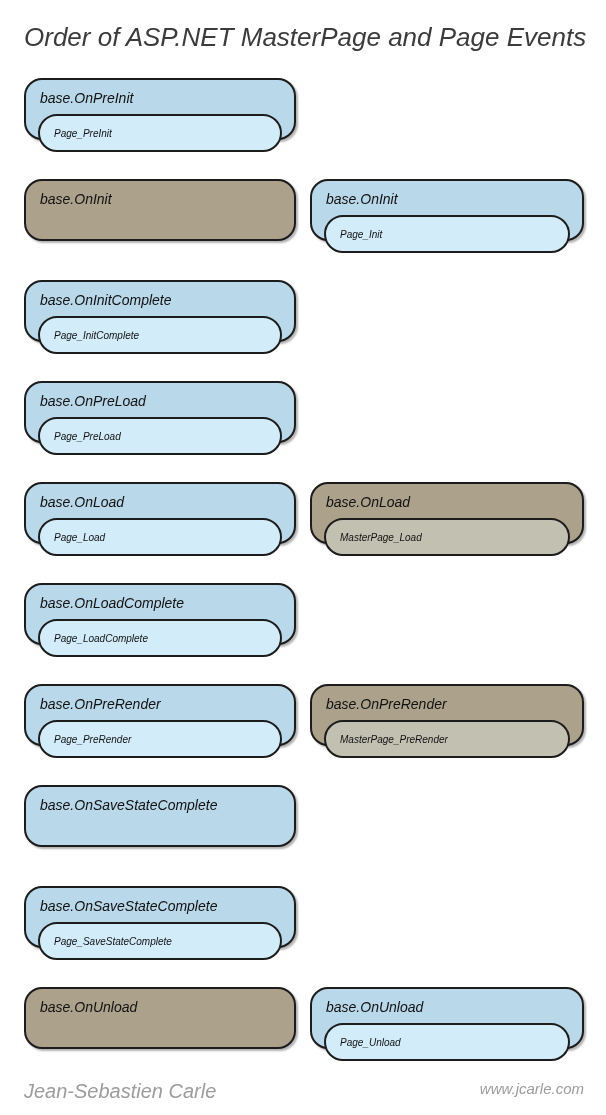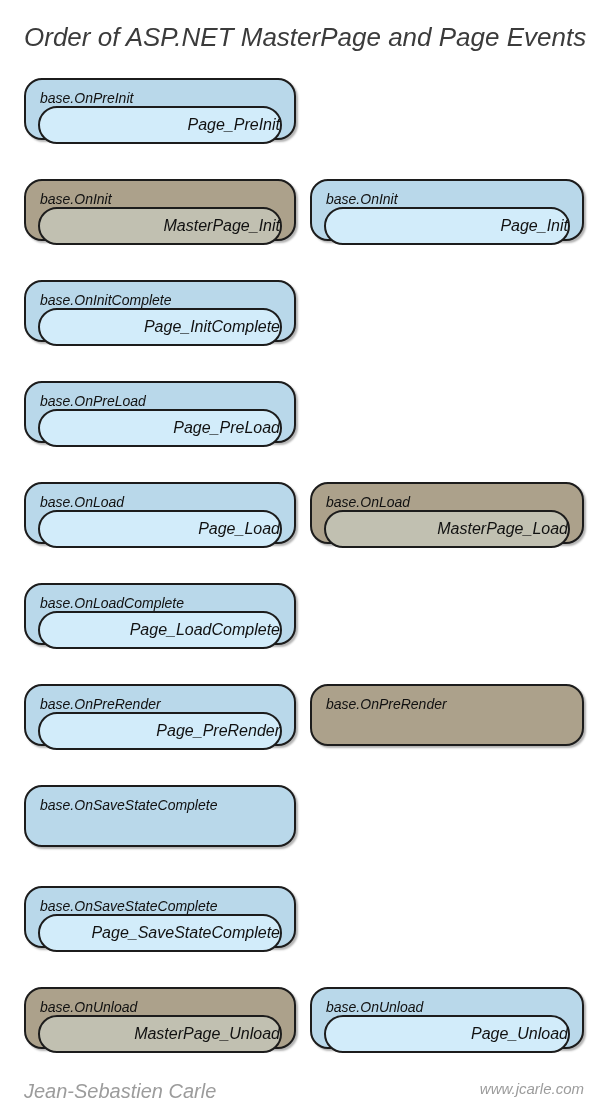--- a/index.html
+++ b/index.html
@@ -65,30 +65,30 @@
 
   .event-label {
     font-size: 14px;
     line-height: 16px;
     color: #111111;
     margin: 2px 0 0 2px;
     white-space: nowrap;
   }
 
   .inner {
+    margin-top: 8px;
     height: 38px;
     border: 2px solid var(--outline);
     border-radius: 19px;
     display: flex;
     align-items: center;
     padding-left: 14px;
-    font-size: 16px;
+    font-size: 10px;
     color: #111111;
     white-space: nowrap;
-    justify-content: flex-end;
   }
   .box--page .inner   { background: var(--page-inner); }
   .box--master .inner { background: var(--master-inner); }
 
   .footer-left {
     position: absolute;
     left: 24px;
     top: 1080px;
     font-size: 20px;
     color: var(--footer-color);
@@ -118,23 +118,20 @@
             <span>Page_PreInit</span>
           </div>
         </div>
       </div>
     </div>
 
     <div class="row">
       <div class="slot-left">
         <div class="box box--master">
           <div class="event-label">base.OnInit</div>
-          <div class="inner">
-            <span>MasterPage_Init</span>
-          </div>
         </div>
       </div>
       <div class="slot-right">
         <div class="box box--page">
           <div class="event-label">base.OnInit</div>
           <div class="inner">
             <span>Page_Init</span>
           </div>
         </div>
       </div>
@@ -197,20 +194,23 @@
         <div class="box box--page">
           <div class="event-label">base.OnPreRender</div>
           <div class="inner">
             <span>Page_PreRender</span>
           </div>
         </div>
       </div>
       <div class="slot-right">
         <div class="box box--master">
           <div class="event-label">base.OnPreRender</div>
+          <div class="inner">
+            <span>MasterPage_PreRender</span>
+          </div>
         </div>
       </div>
     </div>
 
     <div class="row">
       <div class="slot-left">
         <div class="box box--page">
           <div class="event-label">base.OnSaveStateComplete</div>
         </div>
       </div>
@@ -224,23 +224,20 @@
             <span>Page_SaveStateComplete</span>
           </div>
         </div>
       </div>
     </div>
 
     <div class="row">
       <div class="slot-left">
         <div class="box box--master">
           <div class="event-label">base.OnUnload</div>
-          <div class="inner">
-            <span>MasterPage_Unload</span>
-          </div>
         </div>
       </div>
       <div class="slot-right">
         <div class="box box--page">
           <div class="event-label">base.OnUnload</div>
           <div class="inner">
             <span>Page_Unload</span>
           </div>
         </div>
       </div>

